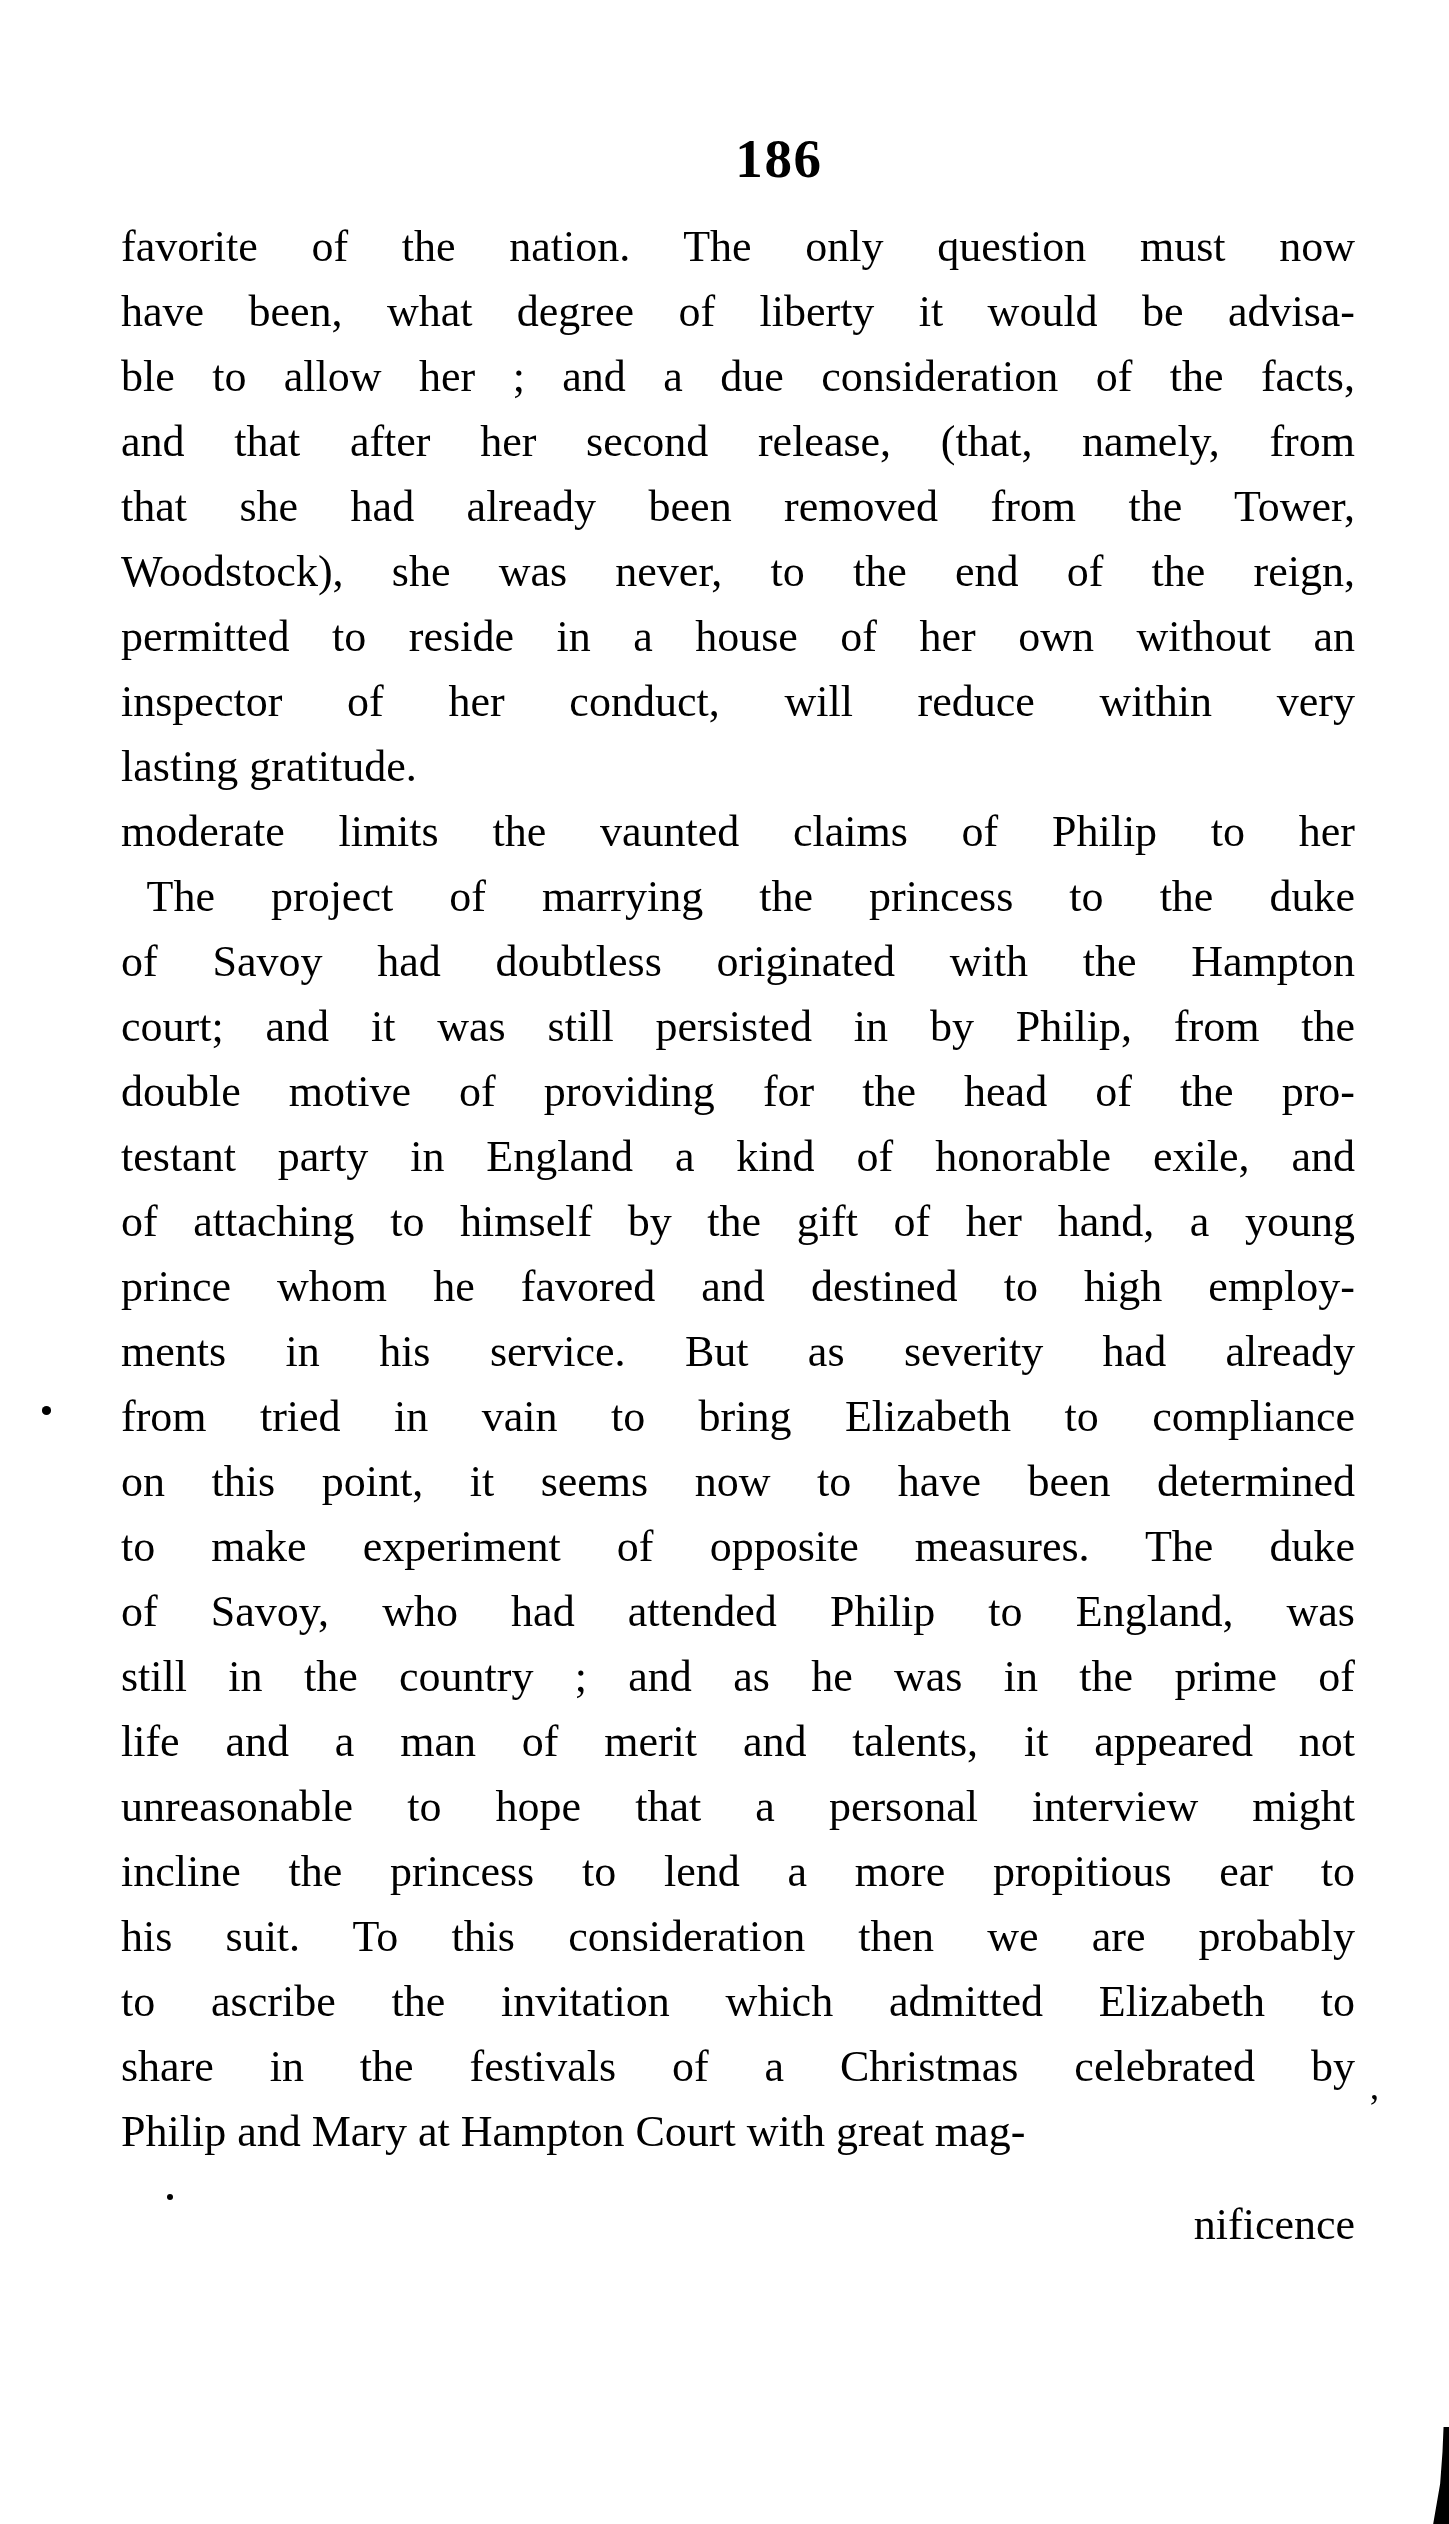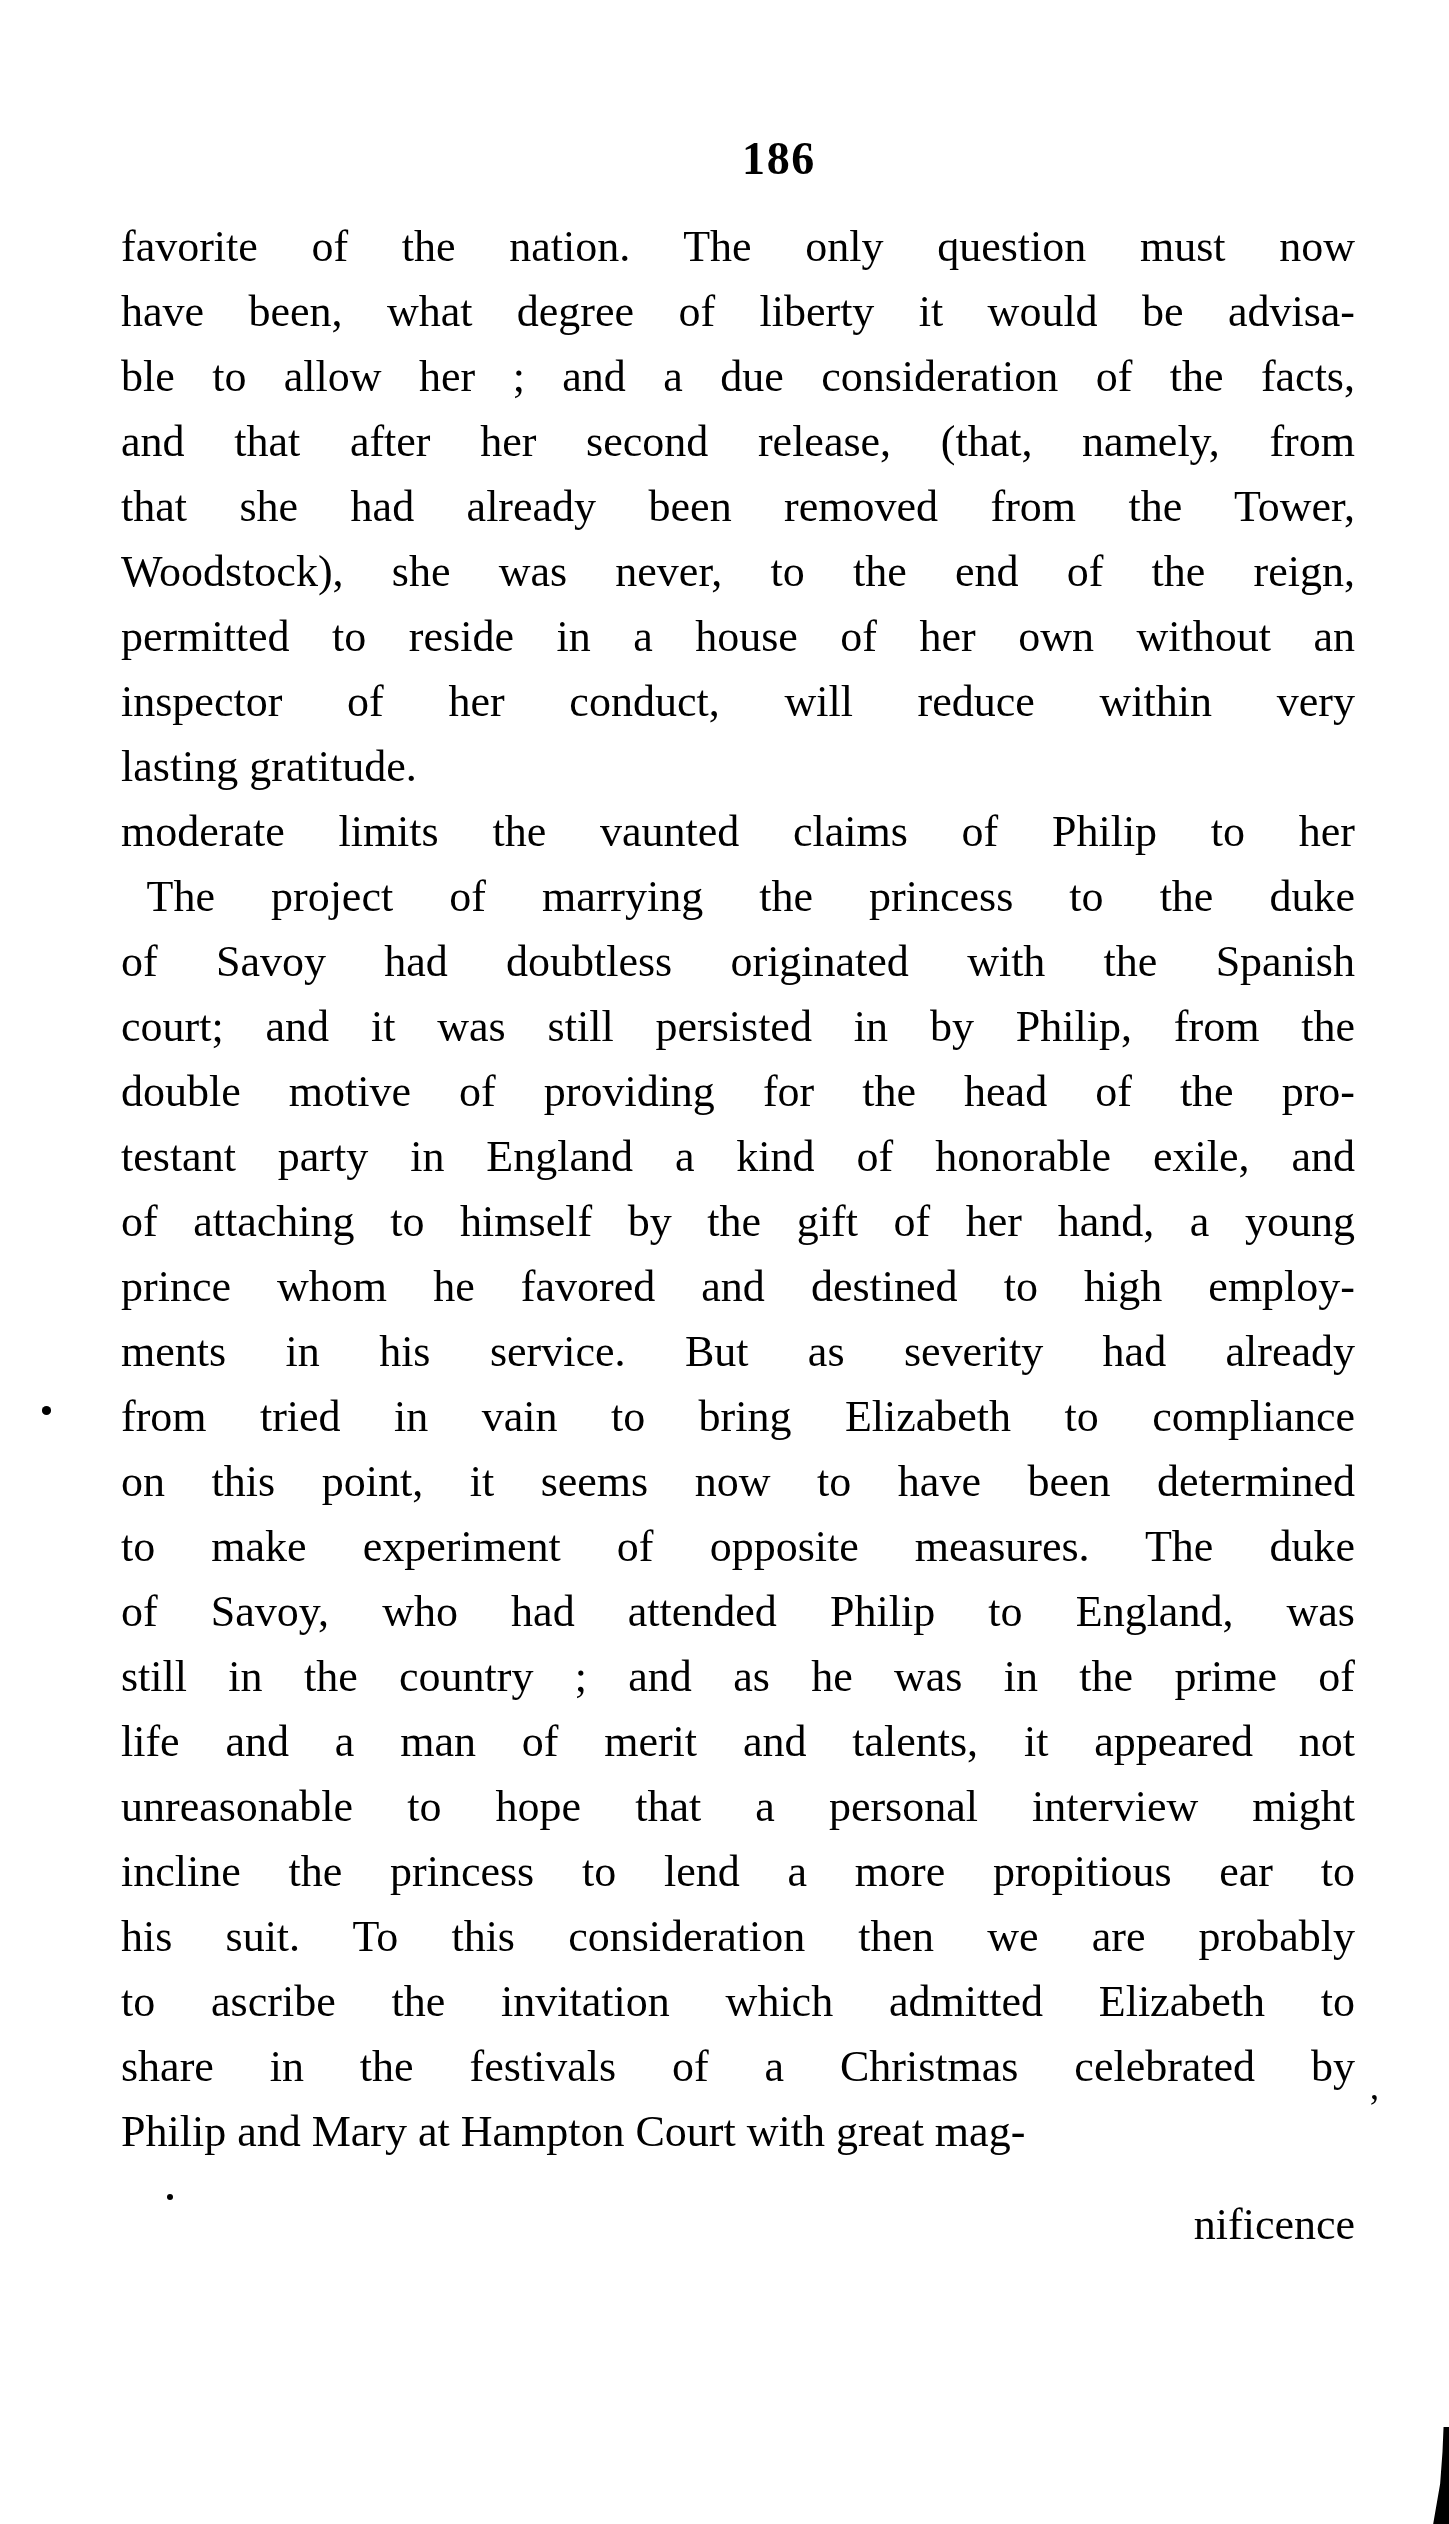--- a/index.html
+++ b/index.html
@@ -11,21 +11,21 @@
     overflow: hidden;
     font-family: "Liberation Serif", "DejaVu Serif", serif;
     color: #000000;
   }
   .page-number {
     position: absolute;
     top: 126px;
     left: 121px;
     width: 1234px;
     text-align: center;
-    font-size: 46px;
+    font-size: 55px;
     font-weight: 700;
     letter-spacing: 1.7px;
     transform: translateX(41px);
     line-height: 65px;
   }
   .text-block {
     position: absolute;
     top: 214px;
     left: 121px;
     width: 1234px;
@@ -88,21 +88,21 @@
           <div class="line">and that after her second release, (that, namely, from</div>
           <div class="line">that she had already been removed from the Tower,</div>
           <div class="line">Woodstock), she was never, to the end of the reign,</div>
           <div class="line">permitted to reside in a house of her own without an</div>
           <div class="line">inspector of her conduct, will reduce within very</div>
           <div class="line no-j">lasting gratitude.</div>
           <div class="line">moderate limits the vaunted claims of Philip to her</div>
         </div>
         <div class="para">
           <div class="line indent">The project of marrying the princess to the duke</div>
-          <div class="line">of Savoy had doubtless originated with the Spanish</div>
+          <div class="line">of Savoy had doubtless originated with the Hampton</div>
           <div class="line">court; and it was still persisted in by Philip, from the</div>
           <div class="line">double motive of providing for the head of the pro-</div>
           <div class="line">testant party in England a kind of honorable exile, and</div>
           <div class="line">of attaching to himself by the gift of her hand, a young</div>
           <div class="line">prince whom he favored and destined to high employ-</div>
           <div class="line">ments in his service. But as severity had already</div>
           <div class="line">from tried in vain to bring Elizabeth to compliance</div>
           <div class="line">on this point, it seems now to have been determined</div>
           <div class="line">to make experiment of opposite measures. The duke</div>
           <div class="line">of Savoy, who had attended Philip to England, was</div>

